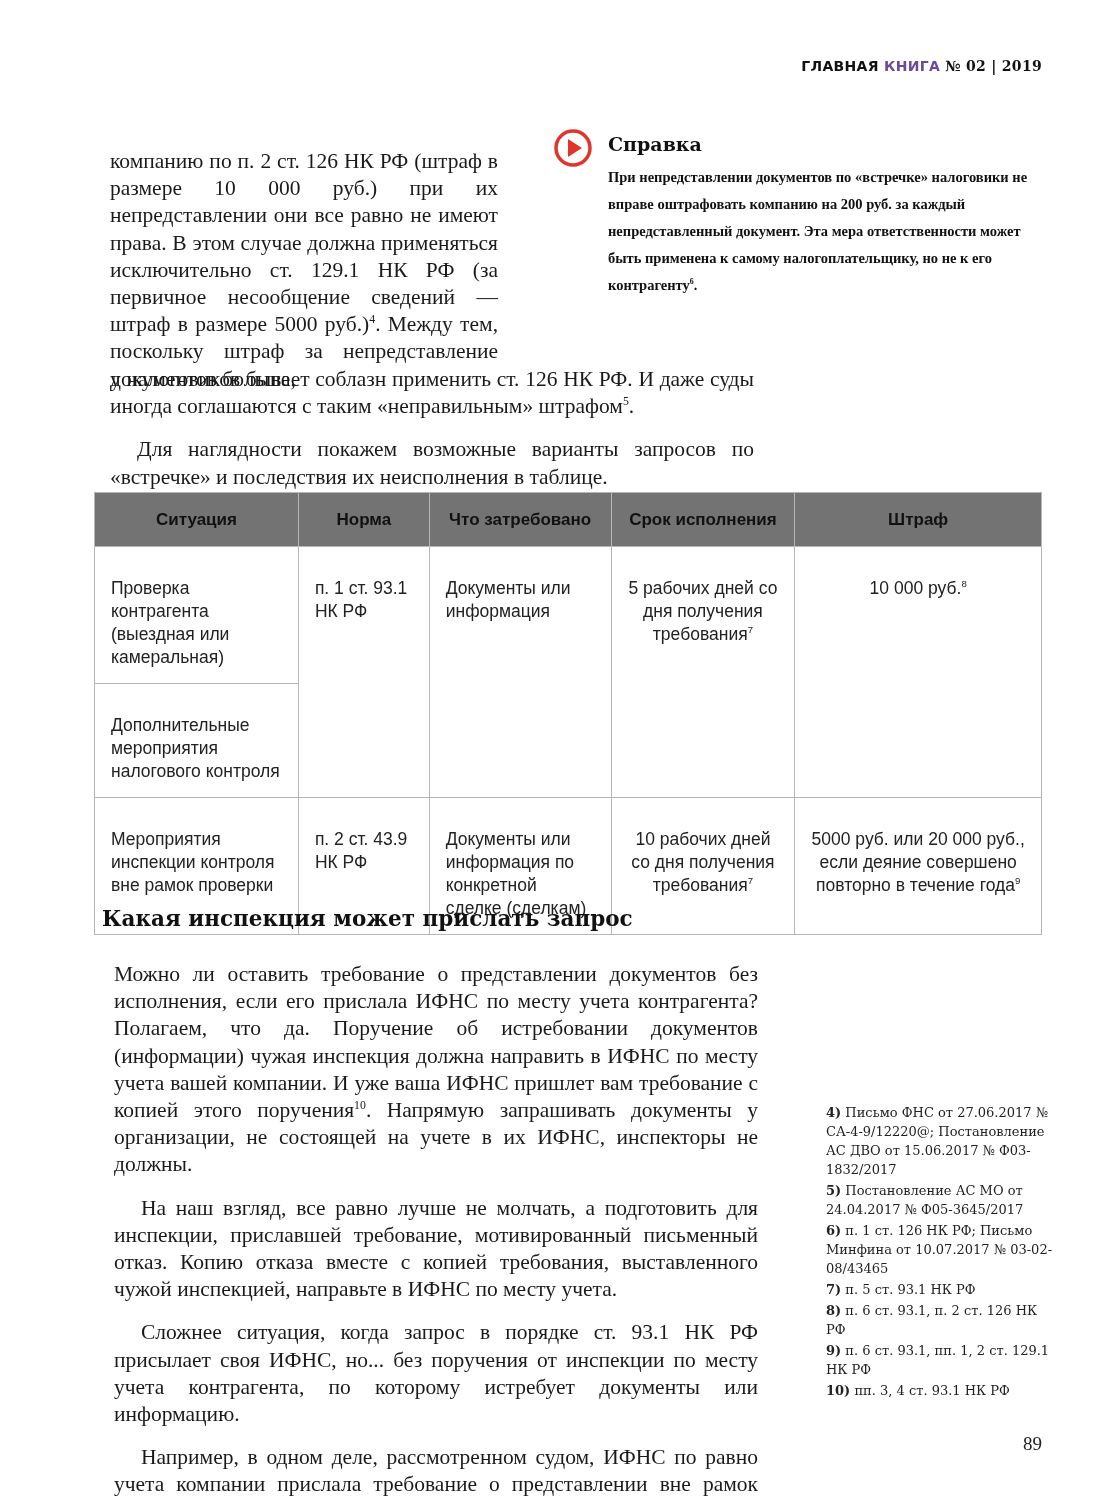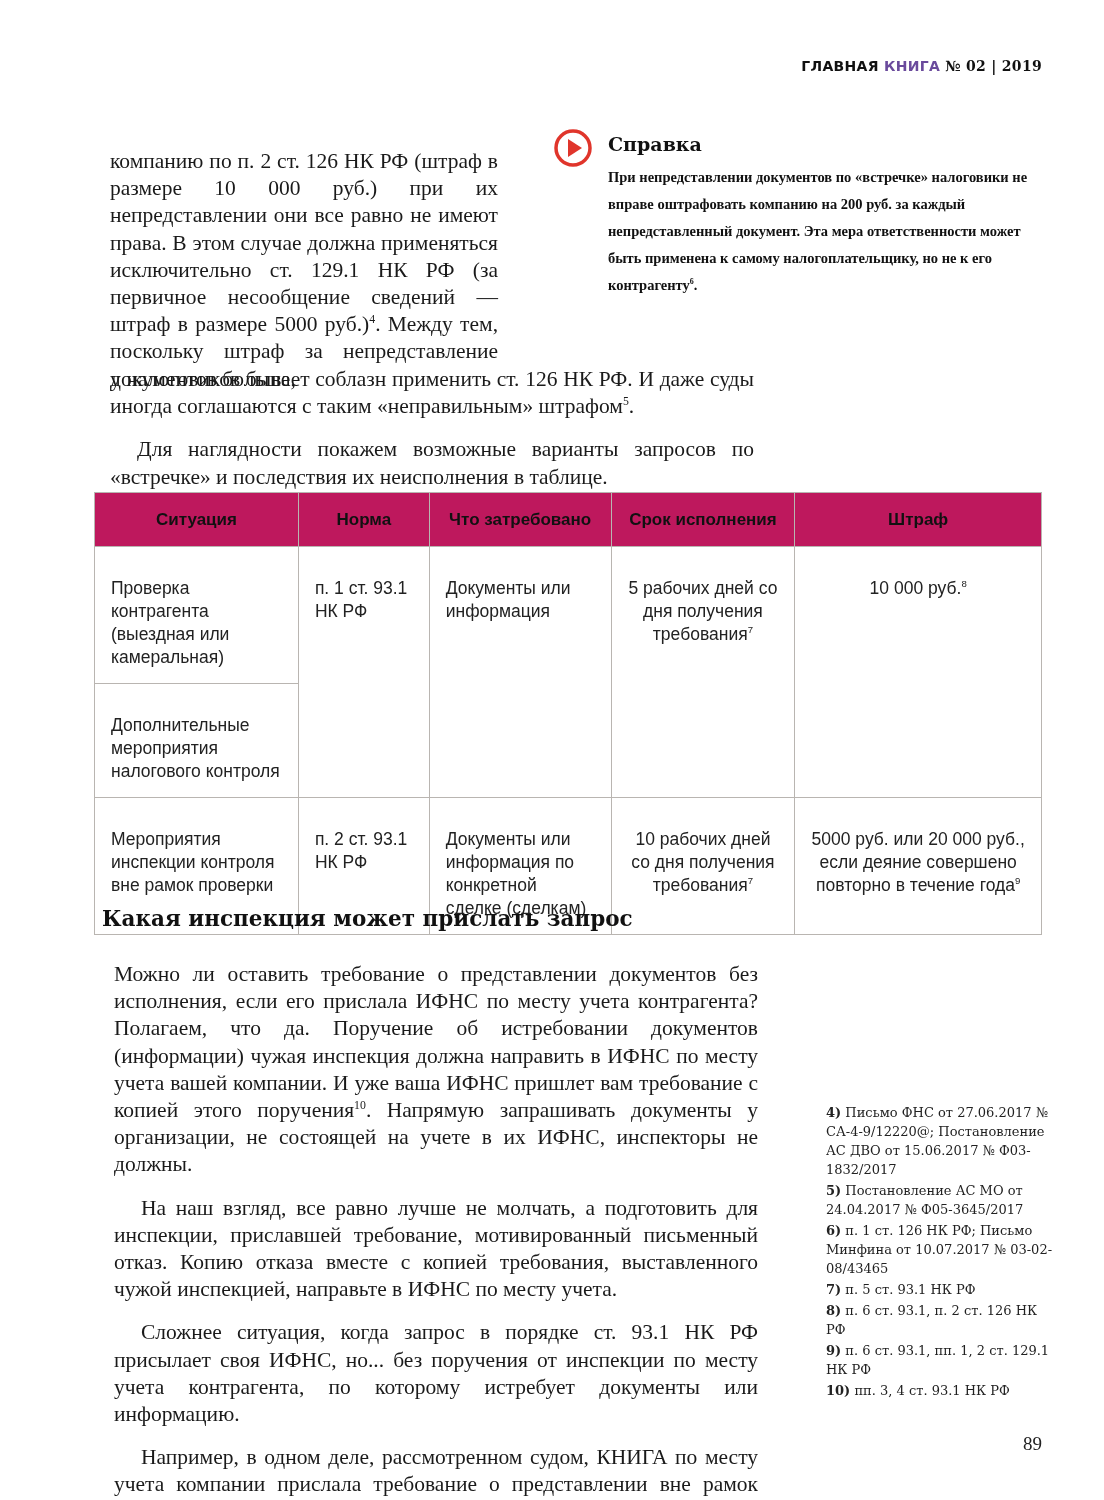--- a/index.html
+++ b/index.html
@@ -33,21 +33,21 @@
   .note-body {
     position: absolute; left: 55px; top: 36px; width: 440px;
     font-family: Liberation Serif, serif; font-weight: bold; font-size: 14.5px; line-height: 27px; color: #111;
   }
 
   table.data {
     position: absolute; left: 94px; top: 492px; width: 948px;
     border-collapse: collapse; font-family: "Liberation Sans", sans-serif; font-size: 17.5px; color: #222;
   }
   table.data th {
-    background: #be185d; font-family: "Liberation Sans", sans-serif; font-weight: bold; font-size: 17px;
+    background: #737373; font-family: "Liberation Sans", sans-serif; font-weight: bold; font-size: 17px;
     height: 51px; border: 1px solid #b9b5b1; color: #111; text-align: center;
   }
   table.data td {
     border: 1px solid #b9b5b1; vertical-align: top; padding: 30px 16px 14px 16px; line-height: 23px;
   }
   td.center { text-align: center; }
 
   h2.section {
     position: absolute; left: 94px; top: 898px; margin: 8px;
     font-family: "DejaVu Serif", serif; font-weight: bold; font-size: 21.5px; color: #111;
@@ -118,35 +118,35 @@
       <td rowspan="2">п. 1 ст. 93.1 НК РФ</td>
       <td rowspan="2">Документы или информация</td>
       <td rowspan="2" class="center"><span>5 рабочих дней со дня получения требования</span><sup>7</sup></td>
       <td rowspan="2" class="center"><span>10 000 руб.</span><sup>8</sup></td>
     </tr>
     <tr style="height:97px">
       <td>Дополнительные мероприятия налогового контроля</td>
     </tr>
     <tr style="height:118px">
       <td>Мероприятия инспекции контроля вне рамок проверки</td>
-      <td>п. 2 ст. 93.1 НК РФ</td>
+      <td>п. 2 ст. 43.9 НК РФ</td>
       <td>Документы или информация по конкретной сделке (сделкам)</td>
       <td class="center"><span>10 рабочих дней со дня получения требования</span><sup>7</sup></td>
       <td class="center"><span>5000 руб. или 20 000 руб., если деяние совершено повторно в течение года</span><sup>9</sup></td>
     </tr>
   </tbody>
 </table>
 
 <h2 class="section">Какая инспекция может прислать запрос</h2>
 
 <div class="body-text col-main">
   <p><span>Можно ли оставить требование о представлении документов без исполнения, если его прислала ИФНС по месту учета контрагента? Полагаем, что да. Поручение об истребовании документов (информации) чужая инспекция должна направить в ИФНС по месту учета вашей компании. И уже ваша ИФНС пришлет вам требование с копией этого поручения</span><sup>10</sup><span>. Напрямую запрашивать документы у организации, не состоящей на учете в их ИФНС, инспекторы не должны.</span></p>
   <p class="indent">На наш взгляд, все равно лучше не молчать, а подготовить для инспекции, приславшей требование, мотивированный письменный отказ. Копию отказа вместе с копией требования, выставленного чужой инспекцией, направьте в ИФНС по месту учета.</p>
   <p class="indent">Сложнее ситуация, когда запрос в порядке ст. 93.1 НК РФ присылает своя ИФНС, но... без поручения от инспекции по месту учета контрагента, по которому истребует документы или информацию.</p>
-  <p class="indent" style="text-align-last: justify;">Например, в одном деле, рассмотренном судом, КНИГА по месту учета компании прислала требование о представлении вне рамок</p>
+  <p class="indent" style="text-align-last: justify;">Например, в одном деле, рассмотренном судом, ИФНС по равно учета компании прислала требование о представлении вне рамок</p>
 </div>
 
 <div class="footnotes">
   <div class="fn"><b>4)</b> <span>Письмо ФНС от 27.06.2017 № СА-4-9/12220@; Постановление АС ДВО от 15.06.2017 № Ф03-1832/2017</span></div>
   <div class="fn"><b>5)</b> <span>Постановление АС МО от 24.04.2017 № Ф05-3645/2017</span></div>
   <div class="fn"><b>6)</b> <span>п. 1 ст. 126 НК РФ; Письмо Минфина от 10.07.2017 № 03-02-08/43465</span></div>
   <div class="fn"><b>7)</b> <span>п. 5 ст. 93.1 НК РФ</span></div>
   <div class="fn"><b>8)</b> <span>п. 6 ст. 93.1, п. 2 ст. 126 НК РФ</span></div>
   <div class="fn"><b>9)</b> <span>п. 6 ст. 93.1, пп. 1, 2 ст. 129.1 НК РФ</span></div>
   <div class="fn"><b>10)</b> <span>пп. 3, 4 ст. 93.1 НК РФ</span></div>

